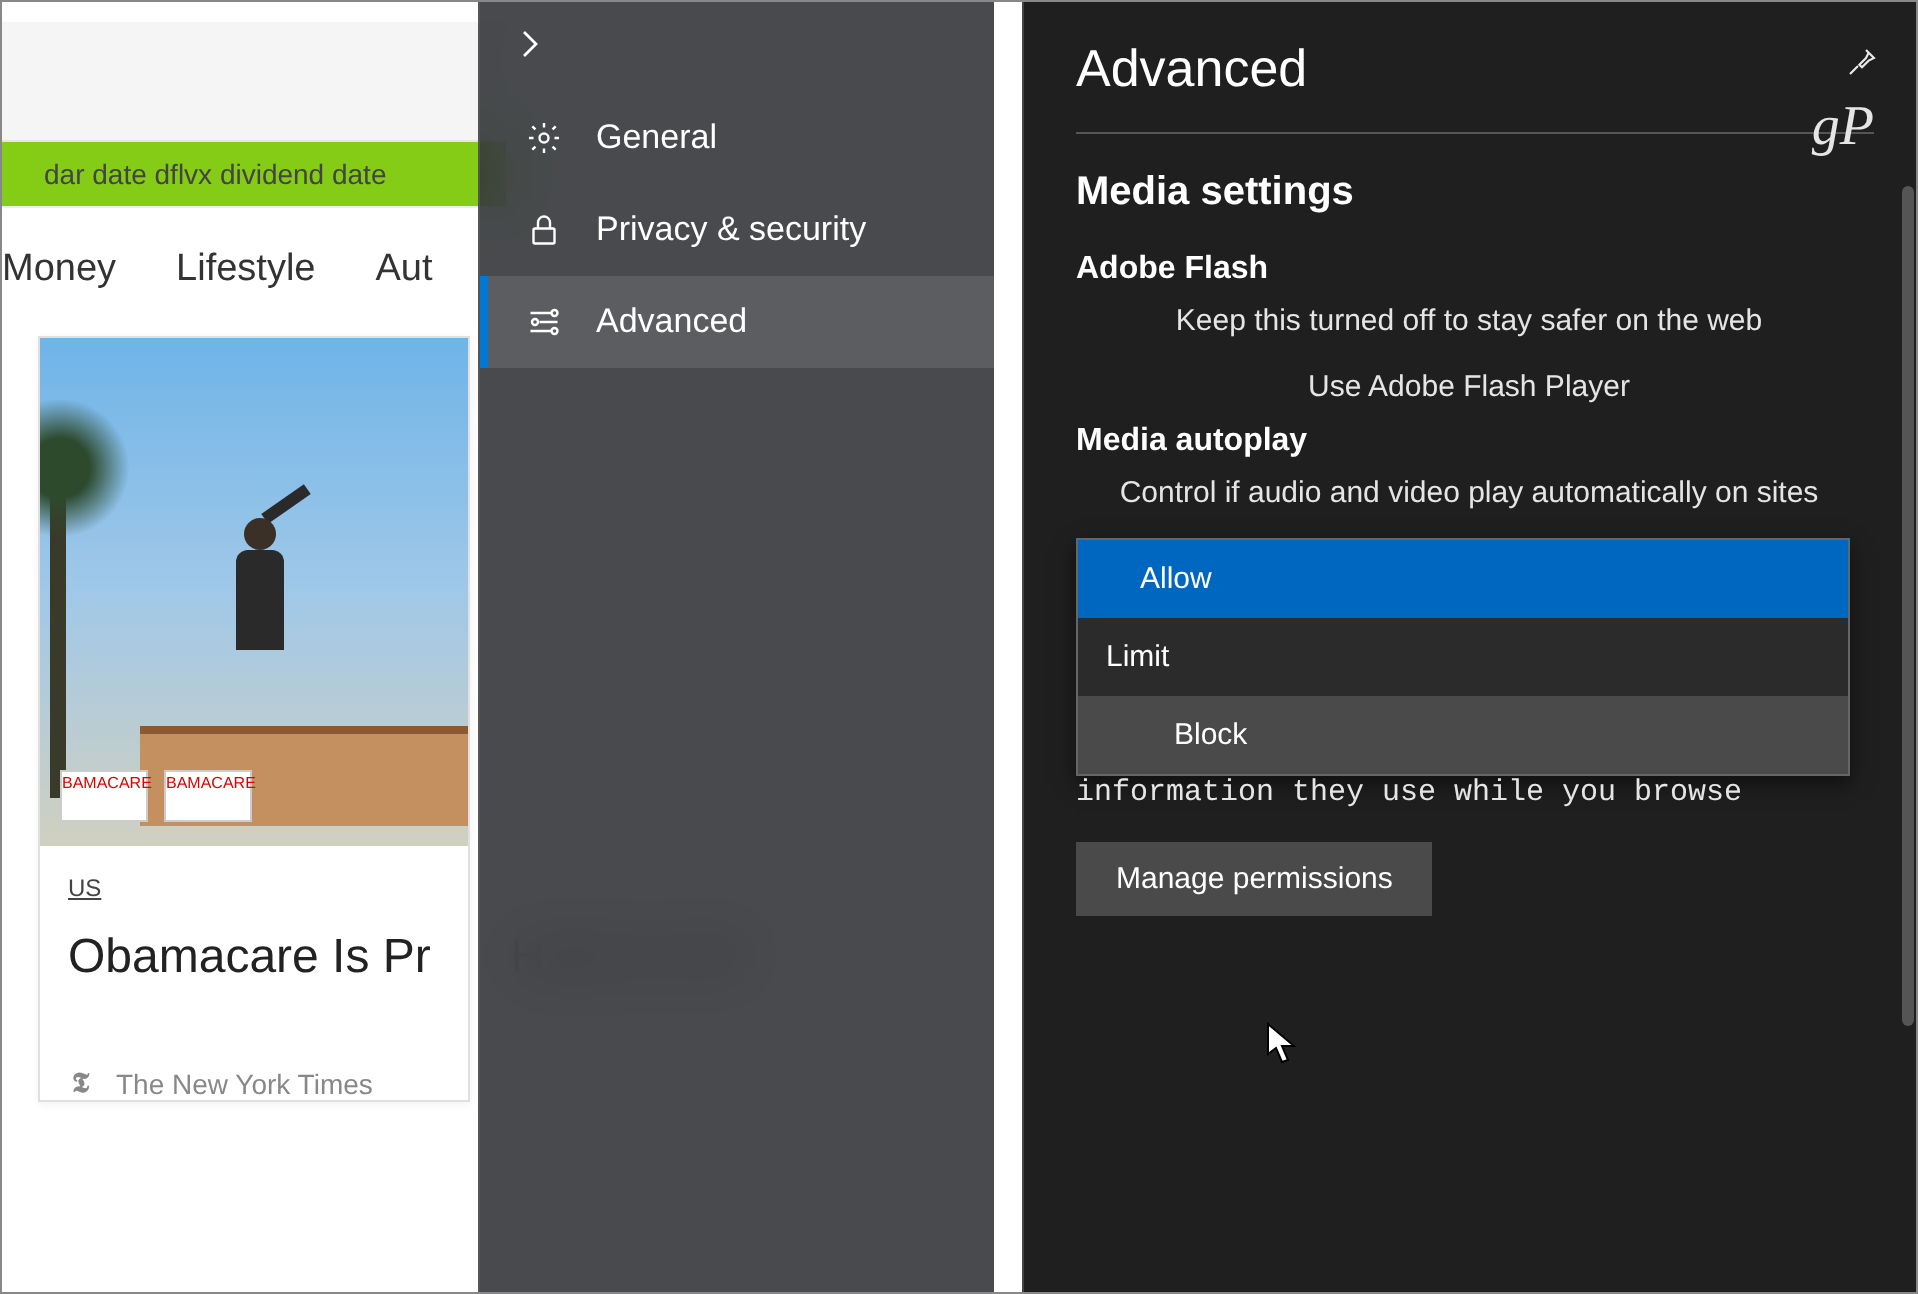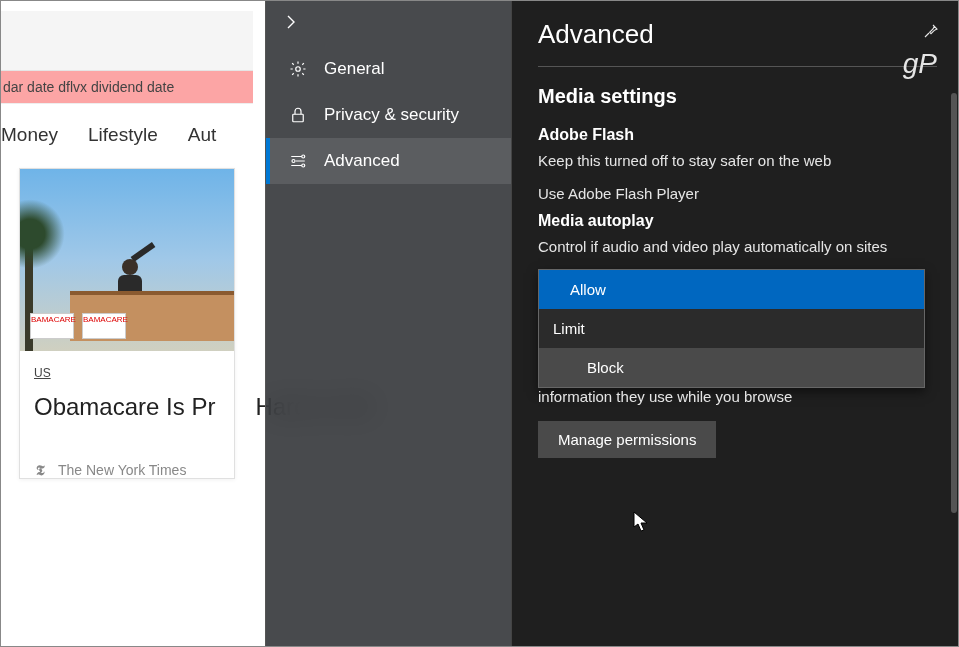--- a/index.html
+++ b/index.html
@@ -20,42 +20,42 @@
       height: 100%;
       background: #fff;
       padding-top: 10px;
     }
     .bg-white-bar {
       height: 60px;
       background: #f5f5f5;
       border-bottom: 1px solid #e5e5e5;
     }
     .bg-search-row {
-      padding: 8px 0 8px 2px;
+      padding: 8px 0 8px 21px;
       font-size: 14px;
       color: #444;
       border-bottom: 1px solid #eee;
-      background: #fca5a5;
+      background: #84cc16;
     }
     .bg-tabs {
       padding: 20px 0 14px 0;
       font-size: 19px;
       color: #333;
       display: flex;
       gap: 30px;
     }
     .bg-card {
       margin: 8px 18px 0 18px;
       border: 1px solid #e0e0e0;
       box-shadow: 0 1px 4px rgba(0,0,0,0.06);
       background: #fff;
     }
     .bg-card-img {
       width: 100%;
-      height: 182px;
+      height: 254px;
       background: linear-gradient(180deg, #6fb4e8 0%, #a0c8e8 50%, #d0d0c0 100%);
       position: relative;
       overflow: hidden;
     }
     .palm { position:absolute; left:-15px; top:30px; width:60px; height:180px; }
     .palm::before { content:""; position:absolute; top:40px; left:20px; width:8px; height:160px; background:#3a3a2a; }
     .palm::after { content:""; position:absolute; top:0; left:-10px; width:70px; height:70px; background:radial-gradient(circle at 50% 50%, #2d4a2d 30%, transparent 70%); border-radius:50%; }
     .person { position:absolute; left:90px; top:90px; width:40px; height:80px; }
     .person::before { content:""; position:absolute; top:0; left:12px; width:16px; height:16px; background:#3a3028; border-radius:50%; }
     .person::after { content:""; position:absolute; top:16px; left:8px; width:24px; height:50px; background:#2a2a2a; border-radius:6px 6px 0 0; }
@@ -64,21 +64,21 @@
     .sign { position:absolute; bottom:12px; width:44px; height:26px; background:#fff; border:1px solid #ccc; font-size:8px; text-align:center; line-height:12px; color:#d00; }
     .bg-card-text { padding: 12px 14px 0 14px; }
     .bg-tag { font-size: 12px; text-decoration: underline; color:#444; }
     .bg-headline { font-size: 24px; font-weight: 400; color:#222; margin-top:10px; line-height:1.3; }
     .bg-source { margin-top: 40px; font-size: 14px; color:#888; display:flex; align-items:center; gap:8px; padding-left:2px;}
     .bg-source-icon { width:14px; height:14px; display:inline-block; font-family:serif; font-weight:bold; color:#888;}
 
     
     .sidebar {
       position: absolute;
-      left: 264px;
+      left: 238px;
       top: 0;
       width: 258px;
       height: 100%;
       background: rgba(40,42,46,0.85);
       backdrop-filter: blur(16px);
       color: #fff;
       border-left: 1px solid #555;
     }
     .sidebar-back {
       padding: 12px 18px;
@@ -118,25 +118,25 @@
       right: 2px;
       top: 92px;
       width: 6px;
       height: 420px;
       background: #555;
       border-radius:3px;
     }
     .panel-header-row { display:flex; justify-content:space-between; align-items:flex-start; padding-right:20px;}
     .panel-title { font-size: 26px; font-weight: 400; }
     .pin-icon { font-size:18px; opacity:0.9; padding-top:4px;}
-    .watermark { font-family: Liberation Sans, sans-serif; font-style: italic; font-size: 28px; color: #e5e5e5; padding-right: 22px; text-align:right; margin-top:-2px;}
+    .watermark { font-family: Liberation Serif, serif; font-style: italic; font-size: 28px; color: #e5e5e5; padding-right: 22px; text-align:right; margin-top:-2px;}
     .panel-hr { border:none; border-top:1px solid #555; margin: 10px 22px 18px 0; }
     .sect-title { font-size: 20px; font-weight:600; margin-bottom: 18px; }
     .group-title { font-size: 16px; font-weight:600; margin-top: 8px; margin-bottom: 6px; }
-    .group-desc { font-size: 15px; color:#e5e5e5; line-height:1.4; padding-right: 28px; margin-bottom: 12px; }
+    .group-desc { font-size: 15px; color:#e5e5e5; line-height:1.4; padding-right: 28px; margin-bottom: 12px; text-align: center; }
     .toggle-row { display:flex; align-items:center; gap:14px; margin: 6px 0 22px 0;}
     .toggle {
       width:50px; height:22px; background:#0078d4; border-radius:11px; position:relative;
     }
     .toggle-knob { position:absolute; right:3px; top:3px; width:16px; height:16px; background:#fff; border-radius:50%; }
     .toggle-label { font-size:15px; }
 
     .dropdown {
       margin: 6px 34px 0 0;
       border: 1px solid #666;
@@ -145,21 +145,21 @@
     }
     .dropdown-item {
       padding: 11px 14px;
       font-size: 15px;
       color:#fff;
       cursor:pointer;
     }
     .dropdown-item.selected { background: #0067c0; padding-left: 31px; }
     .dropdown-item.hover { background: #4a4a4a; padding-left: 48px; }
 
-    .behind-text { font-size:15px; color:#e5e5e5; padding-right:19px; margin-top:-2px; line-height:1.4;}
+    .behind-text { font-size:15px; color:#e5e5e5; padding-right:19px; margin-top:-2px; line-height:1.4;font-family:Liberation Mono, monospace;}
     .manage-btn {
       display:inline-block;
       margin-top: 14px;
       padding: 10px 20px;
       background: #4a4a4a;
       color:#fff;
       font-size:15px;
       cursor:pointer;
     }
     .cursor-arrow {

